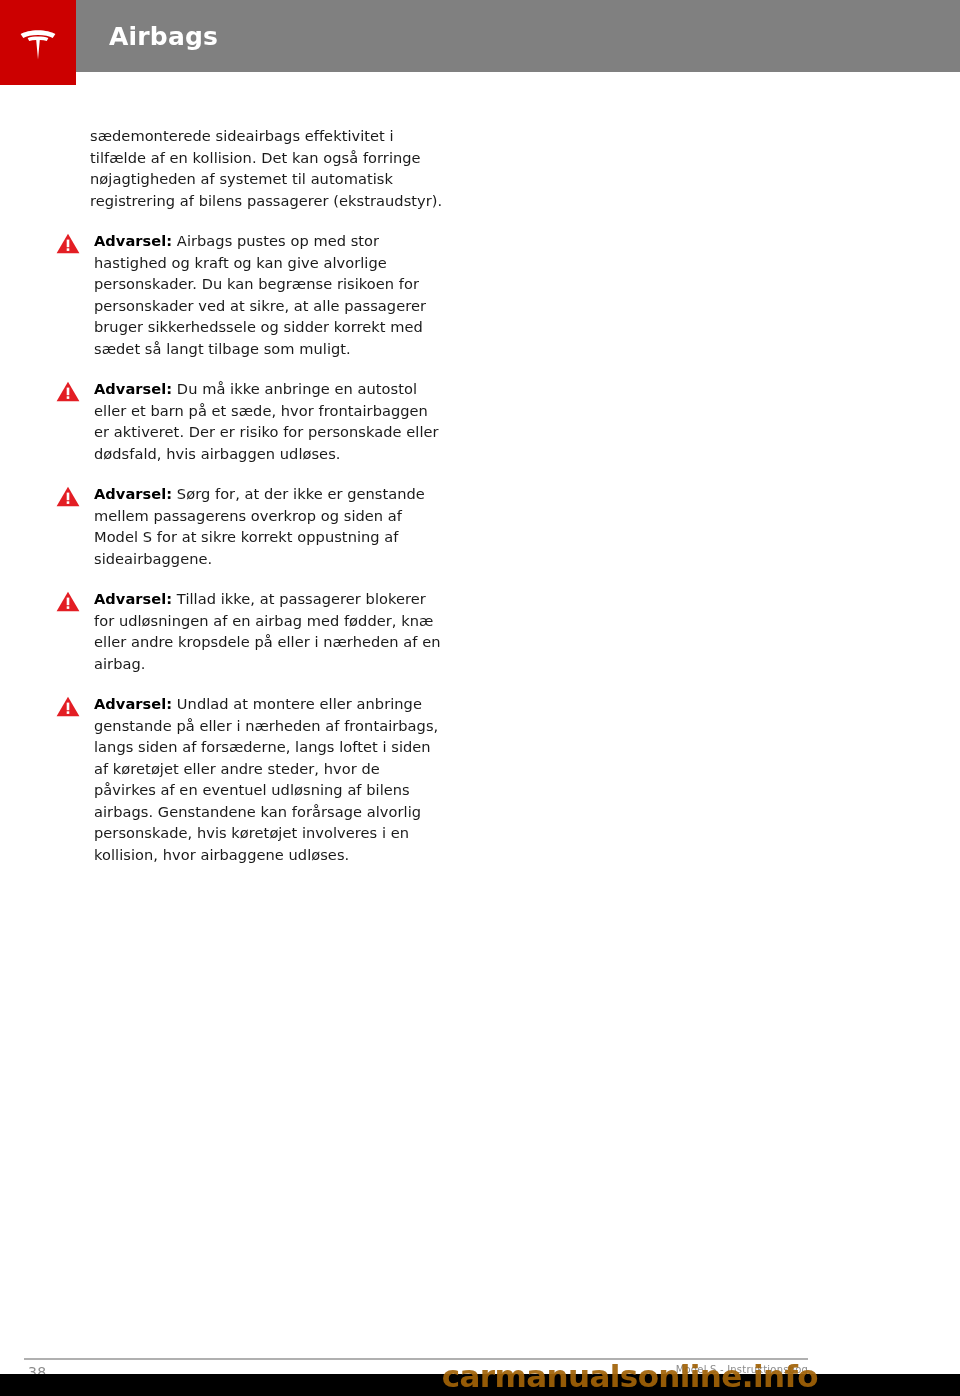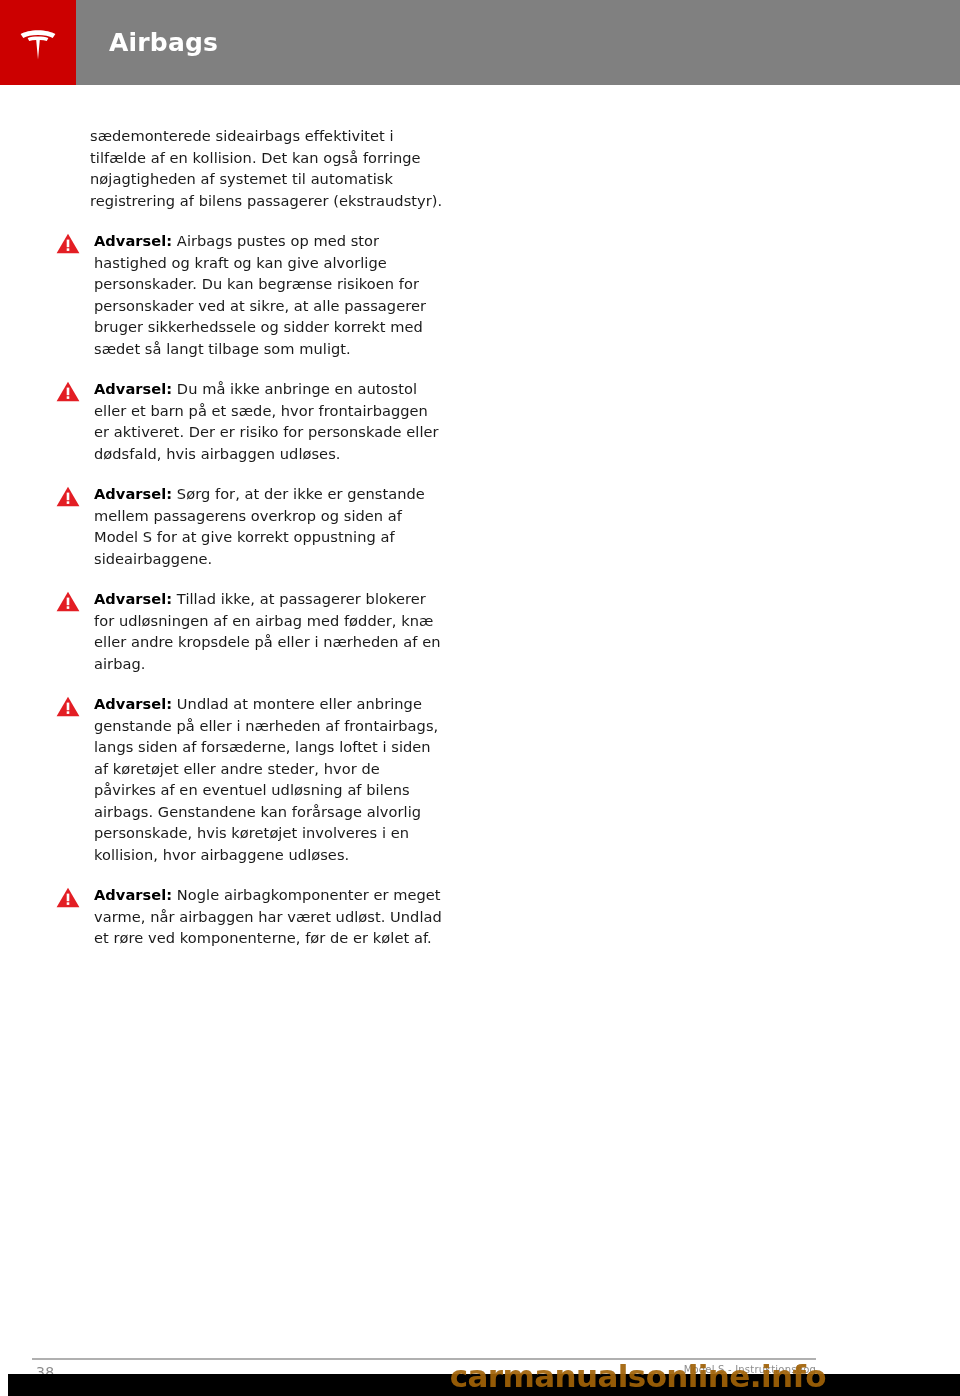--- a/index.html
+++ b/index.html
@@ -14,21 +14,21 @@
     overflow: hidden;
     font-family: "DejaVu Sans", "Liberation Sans", sans-serif;
     color: #1a1a1a;
   }
 
   
   .header {
     position: absolute;
     top: 0; left: 0;
     width: 960px;
-    height: 85px;
+    height: 72px;
     background: #808080;
     display: flex;
     align-items: stretch;
   }
   .logo-block {
     width: 76px;
     height: 85px;
     background: #cc0000;
     display: flex;
     align-items: center;
@@ -92,21 +92,21 @@
     letter-spacing: 0.05px;
   }
   .warning-label {
     font-weight: bold;
     color: #000000;
   }
 
   
   .footer {
     position: absolute;
-    left: 8px;
+    left: 0;
     bottom: 0;
     width: 832px;
     height: 66px;
   }
   .footer-rule {
     position: absolute;
     left: 24px;
     right: 24px;
     top: 28px;
     height: 2px;
@@ -195,21 +195,21 @@
     </div>
 
     <div class="warning">
       <span class="warning-icon">
         <svg width="24" height="21" viewBox="0 0 24 21" aria-hidden="true">
           <path d="M12 0.8 L23.4 20.2 L0.6 20.2 Z" fill="#e31e24"></path>
           <rect x="10.7" y="6.6" width="2.6" height="7.6" fill="#ffffff"></rect>
           <rect x="10.7" y="15.3" width="2.6" height="2.6" fill="#ffffff"></rect>
         </svg>
       </span>
-      <div class="warning-text"><span class="warning-label">Advarsel:</span><span> Sørg for, at der ikke er genstande mellem passagerens overkrop og siden af Model S for at give korrekt oppustning af sideairbaggene.</span></div>
+      <div class="warning-text"><span class="warning-label">Advarsel:</span><span> Sørg for, at der ikke er genstande mellem passagerens overkrop og siden af Model S for at sikre korrekt oppustning af sideairbaggene.</span></div>
     </div>
 
 
     <div class="warning">
       <span class="warning-icon">
         <svg width="24" height="21" viewBox="0 0 24 21" aria-hidden="true">
           <path d="M12 0.8 L23.4 20.2 L0.6 20.2 Z" fill="#e31e24"></path>
           <rect x="10.7" y="6.6" width="2.6" height="7.6" fill="#ffffff"></rect>
           <rect x="10.7" y="15.3" width="2.6" height="2.6" fill="#ffffff"></rect>
         </svg>
@@ -221,30 +221,20 @@
       <span class="warning-icon">
         <svg width="24" height="21" viewBox="0 0 24 21" aria-hidden="true">
           <path d="M12 0.8 L23.4 20.2 L0.6 20.2 Z" fill="#e31e24"></path>
           <rect x="10.7" y="6.6" width="2.6" height="7.6" fill="#ffffff"></rect>
           <rect x="10.7" y="15.3" width="2.6" height="2.6" fill="#ffffff"></rect>
         </svg>
       </span>
       <div class="warning-text"><span class="warning-label">Advarsel:</span><span> Undlad at montere eller anbringe genstande på eller i nærheden af frontairbags, langs siden af forsæderne, langs loftet i siden af køretøjet eller andre steder, hvor de påvirkes af en eventuel udløsning af bilens airbags. Genstandene kan forårsage alvorlig personskade, hvis køretøjet involveres i en kollision, hvor airbaggene udløses.</span></div>
     </div>
 
-    <div class="warning">
-      <span class="warning-icon">
-        <svg width="24" height="21" viewBox="0 0 24 21" aria-hidden="true">
-          <path d="M12 0.8 L23.4 20.2 L0.6 20.2 Z" fill="#e31e24"></path>
-          <rect x="10.7" y="6.6" width="2.6" height="7.6" fill="#ffffff"></rect>
-          <rect x="10.7" y="15.3" width="2.6" height="2.6" fill="#ffffff"></rect>
-        </svg>
-      </span>
-      <div class="warning-text"><span class="warning-label">Advarsel:</span><span> Nogle airbagkomponenter er meget varme, når airbaggen har været udløst. Undlad et røre ved komponenterne, før de er kølet af.</span></div>
-    </div>
 
   </div>
 </div>
 
 <div class="footer">
   <div class="footer-rule"></div>
   <div class="page-number">38</div>
   <div class="footer-doc-title">Model S - Instruktionsbog</div>
   <div class="footer-bar"></div>
   <div class="watermark">carmanualsonline.info</div>

